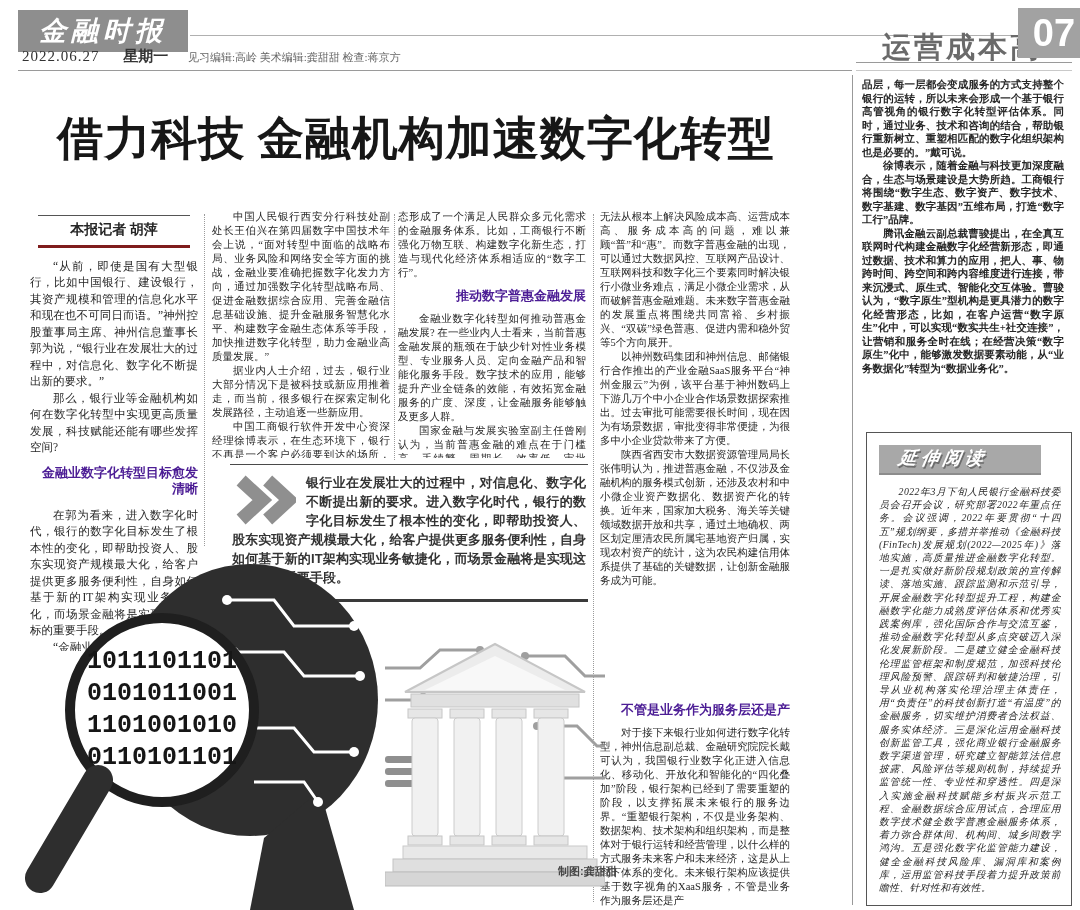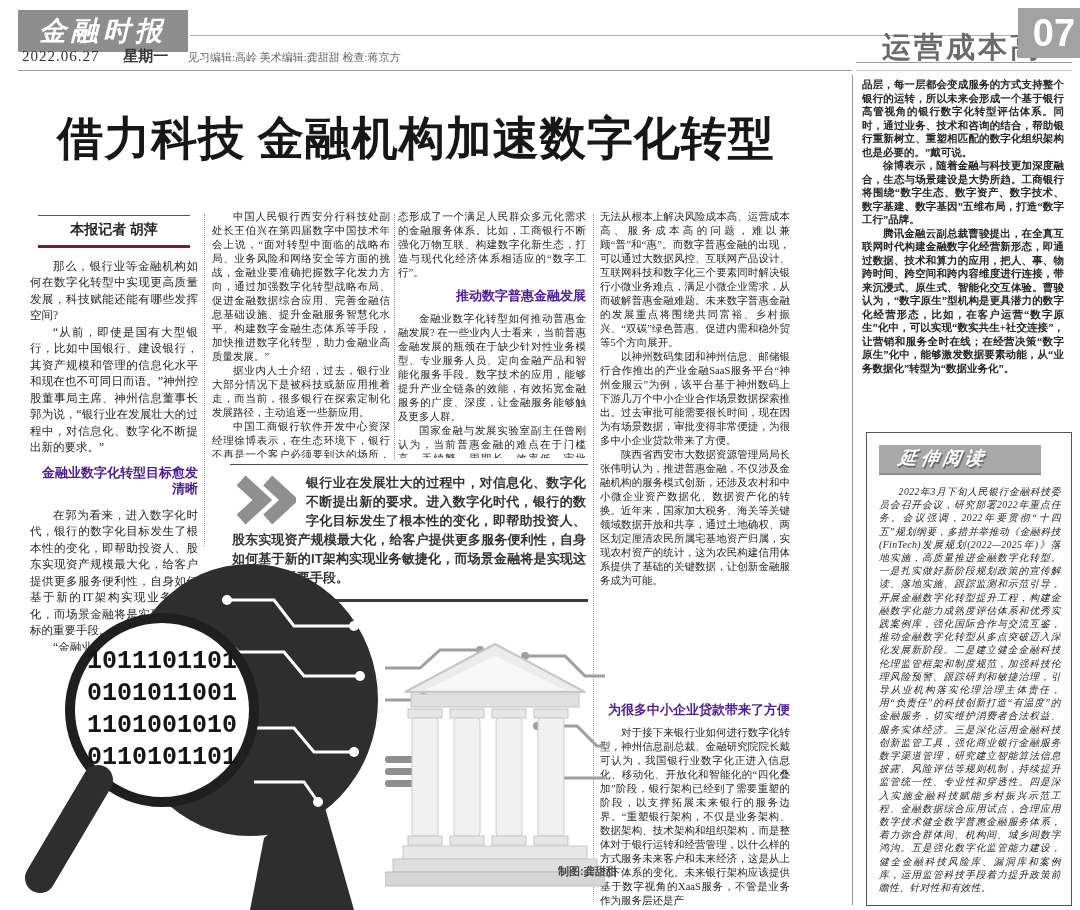--- a/index.html
+++ b/index.html
@@ -98,22 +98,22 @@
 
 <h1 class="abs" id="headline" style="margin:0">借力科技 金融机构加速数字化转型</h1>
 
 <div class="vdot abs" id="sep1"></div>
 <div class="vdot abs" id="sep2"></div>
 <div class="vdot abs" id="sep3"></div>
 <div class="abs" id="main-sep"></div>
 
 <div class="col" id="col1">
   <div class="byline">本报记者 胡萍</div>
+  <p>“从前，即使是国有大型银行，比如中国银行、建设银行，其资产规模和管理的信息化水平和现在也不可同日而语。”神州控股董事局主席、神州信息董事长郭为说，“银行业在发展壮大的过程中，对信息化、数字化不断提出新的要求。”</p>
   <p>那么，银行业等金融机构如何在数字化转型中实现更高质量发展，科技赋能还能有哪些发挥空间?</p>
-  <p>“从前，即使是国有大型银行，比如中国银行、建设银行，其资产规模和管理的信息化水平和现在也不可同日而语。”神州控股董事局主席、神州信息董事长郭为说，“银行业在发展壮大的过程中，对信息化、数字化不断提出新的要求。”</p>
   <div class="col-head">金融业数字化转型目标愈发清晰</div>
   <p>在郭为看来，进入数字化时代，银行的数字化目标发生了根本性的变化，即帮助投资人、股东实现资产规模最大化，给客户提供更多服务便利性，自身如何基于新的IT架构实现业务敏捷化，而场景金融将是实现这些目标的重要手段。</p>
   <p>“金融业数字化转型有实现金融普惠、推动经济发展、增进社会福祉的时代要义。”</p>
 </div>
 
 <div class="col" id="col2">
   <p>中国人民银行西安分行科技处副处长王伯兴在第四届数字中国技术年会上说，“面对转型中面临的战略布局、业务风险和网络安全等方面的挑战，金融业要准确把握数字化发力方向，通过加强数字化转型战略布局、促进金融数据综合应用、完善金融信息基础设施、提升金融服务智慧化水平、构建数字金融生态体系等手段，加快推进数字化转型，助力金融业高质量发展。”</p>
   <p>据业内人士介绍，过去，银行业大部分情况下是被科技或新应用推着走，而当前，很多银行在探索定制化发展路径，主动追逐一些新应用。</p>
   <p>中国工商银行软件开发中心资深经理徐博表示，在生态环境下，银行不再是一个客户必须要到达的场所，银行的产品和服务成为经济活动交易的基础服务，金融、交易、场景、生</p>
 </div>
@@ -124,21 +124,21 @@
   <p>金融业数字化转型如何推动普惠金融发展? 在一些业内人士看来，当前普惠金融发展的瓶颈在于缺少针对性业务模型、专业服务人员、定向金融产品和智能化服务手段。数字技术的应用，能够提升产业全链条的效能，有效拓宽金融服务的广度、深度，让金融服务能够触及更多人群。</p>
   <p>国家金融与发展实验室副主任曾刚认为，当前普惠金融的难点在于门槛高、手续繁、周期长、效率低、审批严、条件多，传统</p>
 </div>
 
 <div class="col" id="col4a">
   <p class="cont">无法从根本上解决风险成本高、运营成本高、服务成本高的问题，难以兼顾“普”和“惠”。而数字普惠金融的出现，可以通过大数据风控、互联网产品设计、互联网科技和数字化三个要素同时解决银行小微业务难点，满足小微企业需求，从而破解普惠金融难题。未来数字普惠金融的发展重点将围绕共同富裕、乡村振兴、“双碳”绿色普惠、促进内需和稳外贸等5个方向展开。</p>
   <p>以神州数码集团和神州信息、邮储银行合作推出的产业金融SaaS服务平台“神州金服云”为例，该平台基于神州数码上下游几万个中小企业合作场景数据探索推出。过去审批可能需要很长时间，现在因为有场景数据，审批变得非常便捷，为很多中小企业贷款带来了方便。</p>
   <p>陕西省西安市大数据资源管理局局长张伟明认为，推进普惠金融，不仅涉及金融机构的服务模式创新，还涉及农村和中小微企业资产数据化、数据资产化的转换。近年来，国家加大税务、海关等关键领域数据开放和共享，通过土地确权、两区划定厘清农民所属宅基地资产归属，实现农村资产的统计，这为农民构建信用体系提供了基础的关键数据，让创新金融服务成为可能。</p>
 </div>
 <div class="col" id="col4b">
-  <div class="col-head">为很多中小企业贷款带来了方便</div>
+  <div class="col-head">不管是业务作为服务层还是产</div>
   <p>对于接下来银行业如何进行数字化转型，神州信息副总裁、金融研究院院长戴可认为，我国银行业数字化正进入信息化、移动化、开放化和智能化的“四化叠加”阶段，银行架构已经到了需要重塑的阶段，以支撑拓展未来银行的服务边界。“重塑银行架构，不仅是业务架构、数据架构、技术架构和组织架构，而是整体对于银行运转和经营管理，以什么样的方式服务未来客户和未来经济，这是从上到下体系的变化。未来银行架构应该提供基于数字视角的XaaS服务，不管是业务作为服务层还是产</p>
 </div>
 
 <div class="col" id="col5">
   <p class="cont">品层，每一层都会变成服务的方式支持整个银行的运转，所以未来会形成一个基于银行高管视角的银行数字化转型评估体系。同时，通过业务、技术和咨询的结合，帮助银行重新树立、重塑相匹配的数字化组织架构也是必要的。”戴可说。</p>
   <p>徐博表示，随着金融与科技更加深度融合，生态与场景建设是大势所趋。工商银行将围绕“数字生态、数字资产、数字技术、数字基建、数字基因”五维布局，打造“数字工行”品牌。</p>
   <p>腾讯金融云副总裁曹骏提出，在全真互联网时代构建金融数字化经营新形态，即通过数据、技术和算力的应用，把人、事、物跨时间、跨空间和跨内容维度进行连接，带来沉浸式、原生式、智能化交互体验。曹骏认为，“数字原生”型机构是更具潜力的数字化经营形态，比如，在客户运营“数字原生”化中，可以实现“数实共生+社交连接”，让营销和服务全时在线；在经营决策“数字原生”化中，能够激发数据要素动能，从“业务数据化”转型为“数据业务化”。</p>
 </div>
 
 <div class="abs" id="pullquote">

